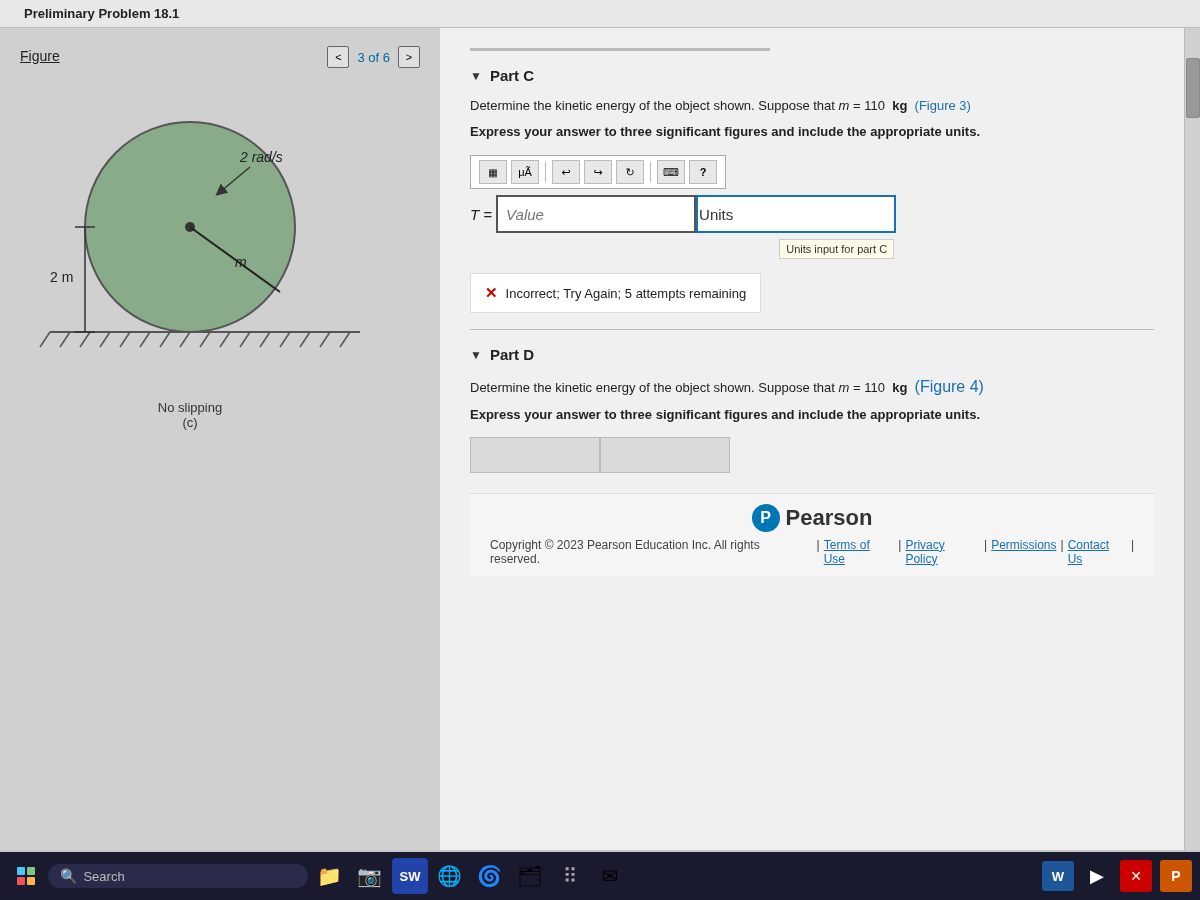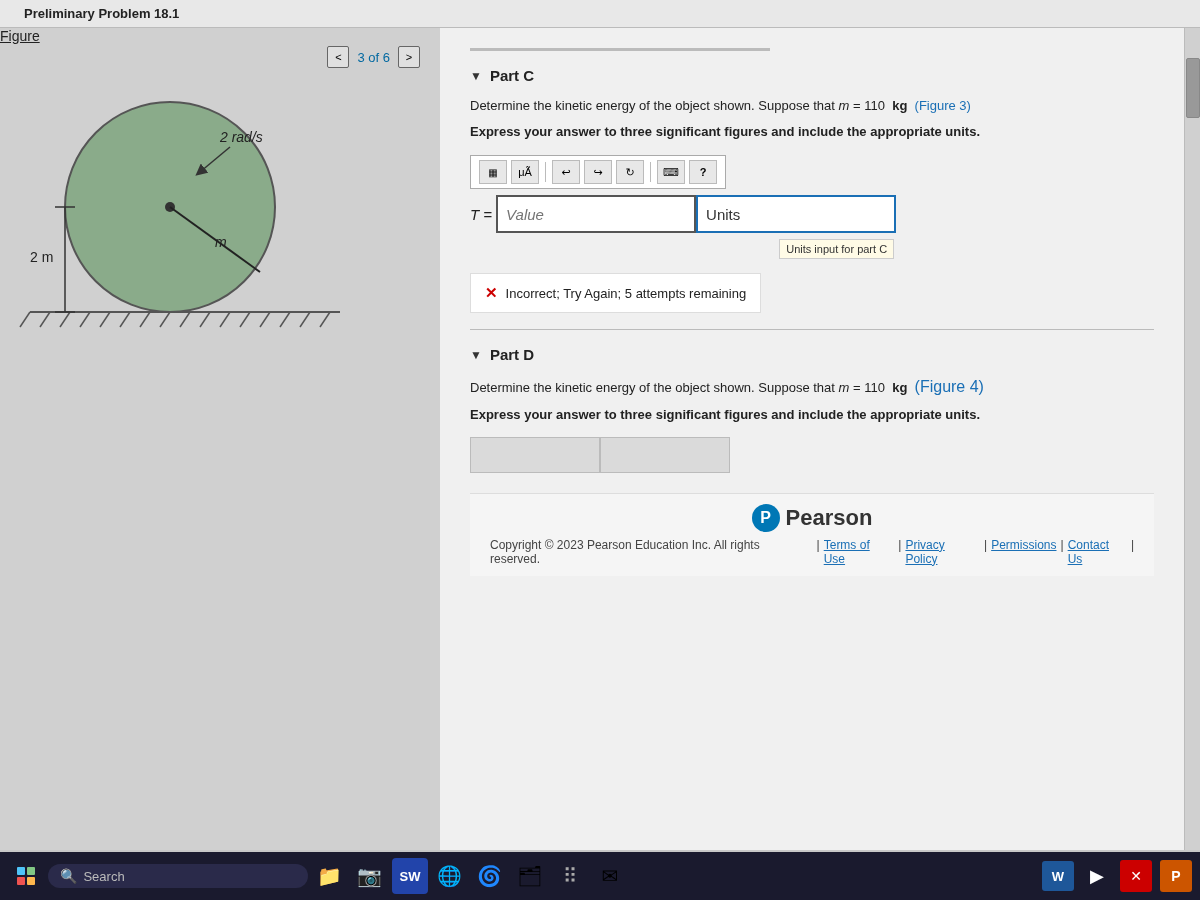--- a/index.html
+++ b/index.html
@@ -27,20 +27,21 @@
       display: flex;
       width: 100%;
       height: calc(900px - 30px - 48px);
       background: #d0d0d0;
     }
 
     
     .left-panel {
       width: 440px;
       min-width: 440px;
+      padding: 20px;
       display: flex;
       flex-direction: column;
       align-items: flex-start;
       position: relative;
     }
 
     .figure-label {
       font-size: 14px;
       color: #222;
       margin-bottom: 8px;
@@ -220,21 +221,21 @@
       cursor: text;
     }
 
     .units-box {
       width: 200px;
       height: 38px;
       border: 2px solid #1a6fb5;
       background: #fff;
       font-size: 15px;
       color: #333;
-      padding: 0 8px;
+      padding: 0 1px;
       display: flex;
       align-items: center;
       position: relative;
     }
 
     .units-tooltip {
       position: absolute;
       bottom: -28px;
       right: 0;
       background: #fffbe6;
@@ -520,20 +521,24 @@
         <text x="30" y="170" font-size="14" fill="#222">2 m</text>
 
         <defs>
           <marker id="arr" markerWidth="8" markerHeight="8" refX="4" refY="4" orient="auto">
             <path d="M0,0 L8,4 L0,8 Z" fill="#333"></path>
           </marker>
         </defs>
       </svg>
     </div>
 
+    <div class="figure-caption">
+      <span>No slipping</span><br>
+      <span>(c)</span>
+    </div>
   </div>
 
   <div class="right-panel">
     <div class="scrollbar-area">
       <div class="content-area">
 
         <div style="height:3px;background:#bbb;width:300px;margin-bottom:16px;"></div>
 
         <div class="part-header">
           <span class="part-arrow">▼</span>

